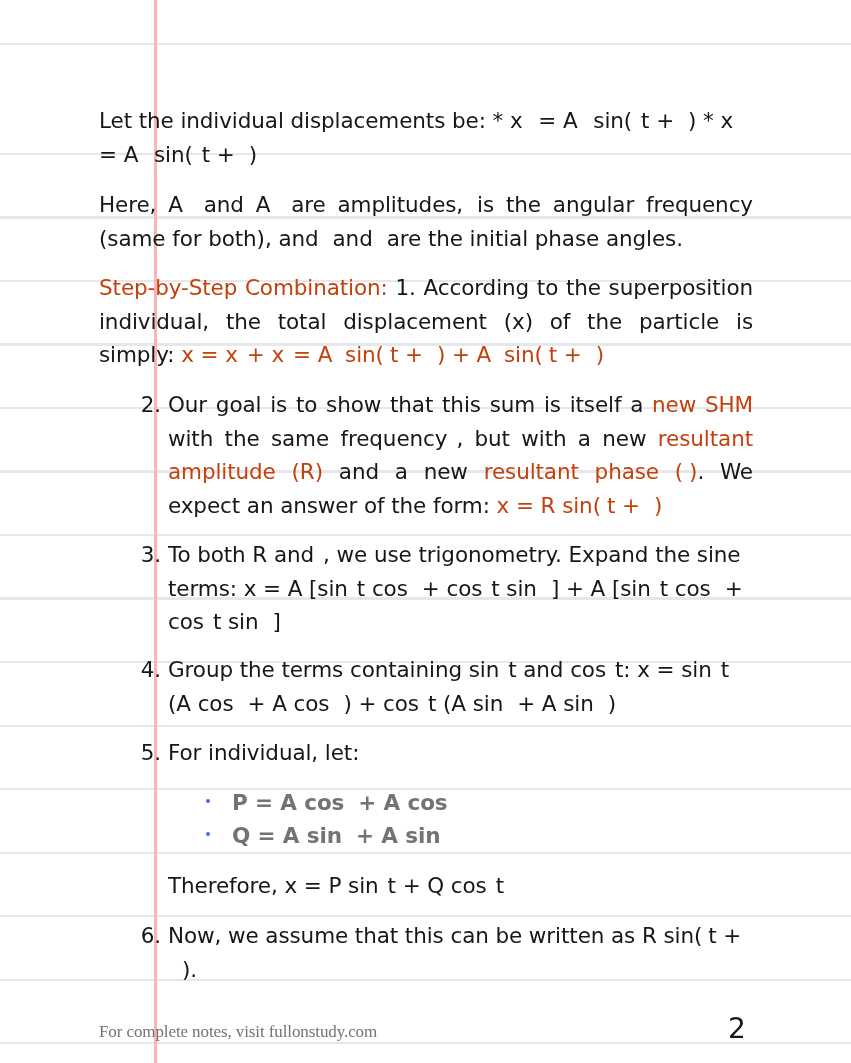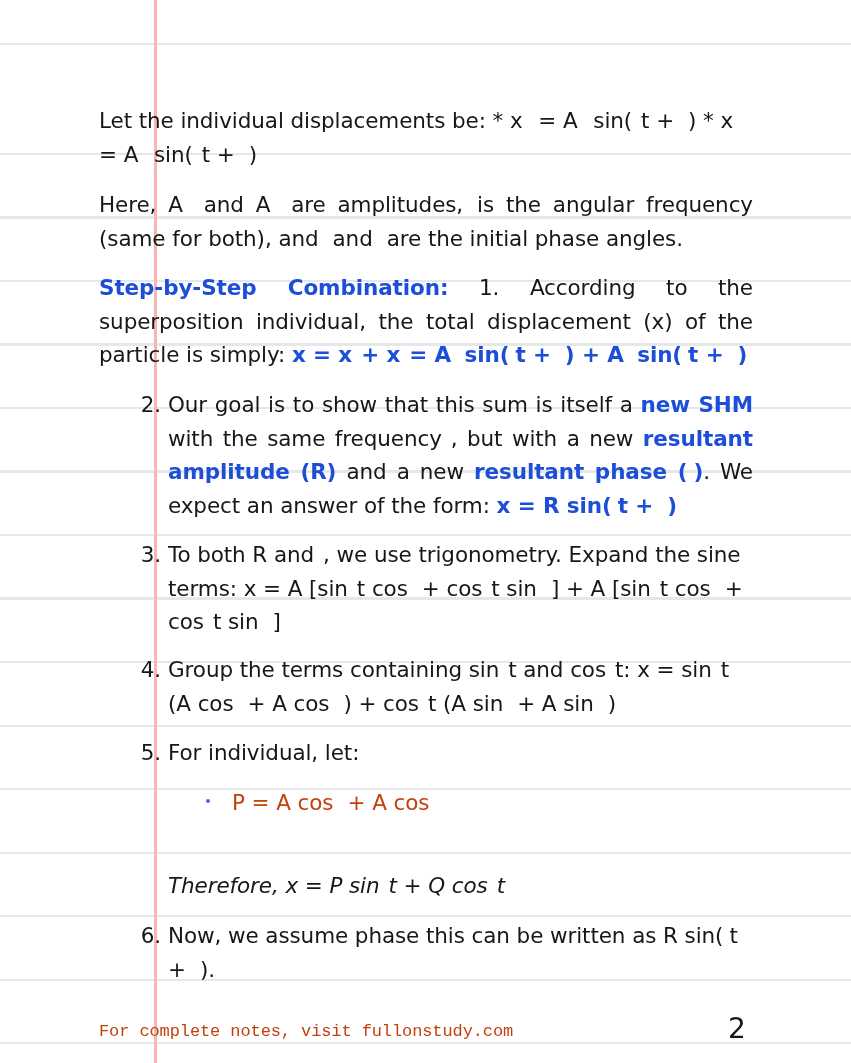--- a/index.html
+++ b/index.html
@@ -56,21 +56,21 @@
     font-weight: 400;
   }
 
   .para {
     left: 99px;
     width: 654px;
     text-align: left;
   }
   .para.just { text-align: justify; text-align-last: left; }
 
-  .blue { color: #1d4ed8; font-weight: bold; }
+  .blue { color: #c2410c; }
 
   
   .li {
     position: absolute;
     left: 137px;
     width: 616px;
   }
   .li .num {
     position: absolute;
     left: 0;
@@ -99,31 +99,32 @@
     left: 0;
     top: 13px;
     width: 4px;
     height: 4px;
     border-radius: 50%;
     background: #3c6fe2;
   }
   .bullet-row .btext {
     display: block;
     margin-left: 26px;
-    color: #c2410c;
+    color: #737373;
+    font-weight: bold;
   }
 
   
   #footer-note {
     position: absolute;
     left: 99px;
     top: 1022px;
     font-size: 17px;
-    color: #c2410c;
-    font-family: Liberation Mono, monospace;
+    color: #737373;
+    font-family: Liberation Serif, serif;
     letter-spacing: -0.1px;
   }
   #page-number {
     position: absolute;
     left: 728px;
     top: 1012px;
     font-size: 28px;
     color: #171717;
     font-family: "DejaVu Sans", sans-serif;
   }
@@ -176,27 +177,31 @@
   <div class="blk li" style="top:736px;">
     <span class="num">5.</span>
     <span class="body"><span>For individual, let:</span></span>
   </div>
 
   <div class="blk bullets" style="top:786px;">
     <div class="bullet-row">
       <span class="dot"></span>
       <span class="btext"><span>P = A</span><span> cos</span><span class="gap-l"></span><span>+ A</span><span> cos</span></span>
     </div>
-  </div>
-
-  <div class="blk" style="left:168px; top:869px; width:585px;font-style:italic;">
+    <div class="bullet-row">
+      <span class="dot"></span>
+      <span class="btext"><span>Q = A</span><span> sin</span><span class="gap-l"></span><span>+ A</span><span> sin</span></span>
+    </div>
+  </div>
+
+  <div class="blk" style="left:168px; top:869px; width:585px;">
     <span>Therefore, x = P sin</span><span class="gap"></span><span>t + Q cos</span><span class="gap"></span><span>t</span>
   </div>
 
   <div class="blk li" style="top:919px;">
     <span class="num">6.</span>
-    <span class="body"><span>Now, we assume phase this can be written as R sin(</span><span class="gap-s"></span><span>t +</span><span class="gap-l"></span><span>).</span></span>
+    <span class="body"><span>Now, we assume that this can be written as R sin(</span><span class="gap-s"></span><span>t +</span><span class="gap-l"></span><span>).</span></span>
   </div>
 
   <div id="footer-note">For complete notes, visit fullonstudy.com</div>
   <div id="page-number">2</div>
 
 </div>
 
 </body></html>

